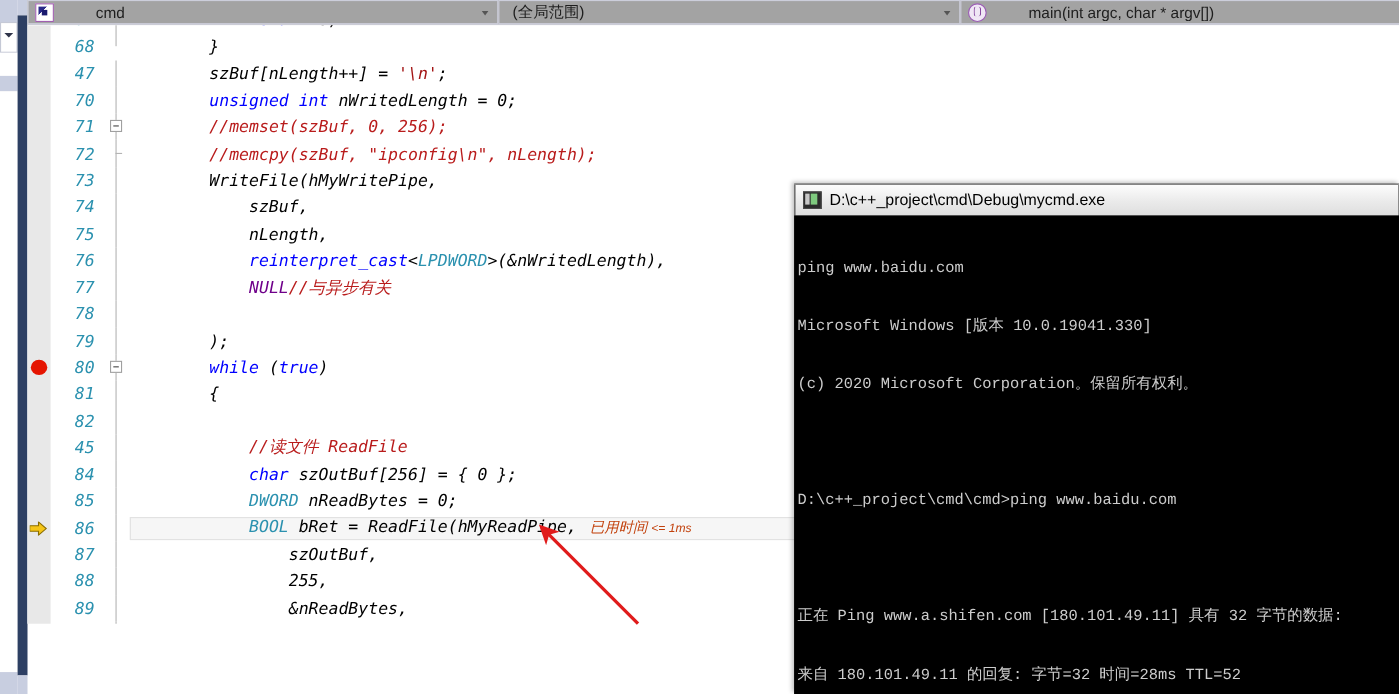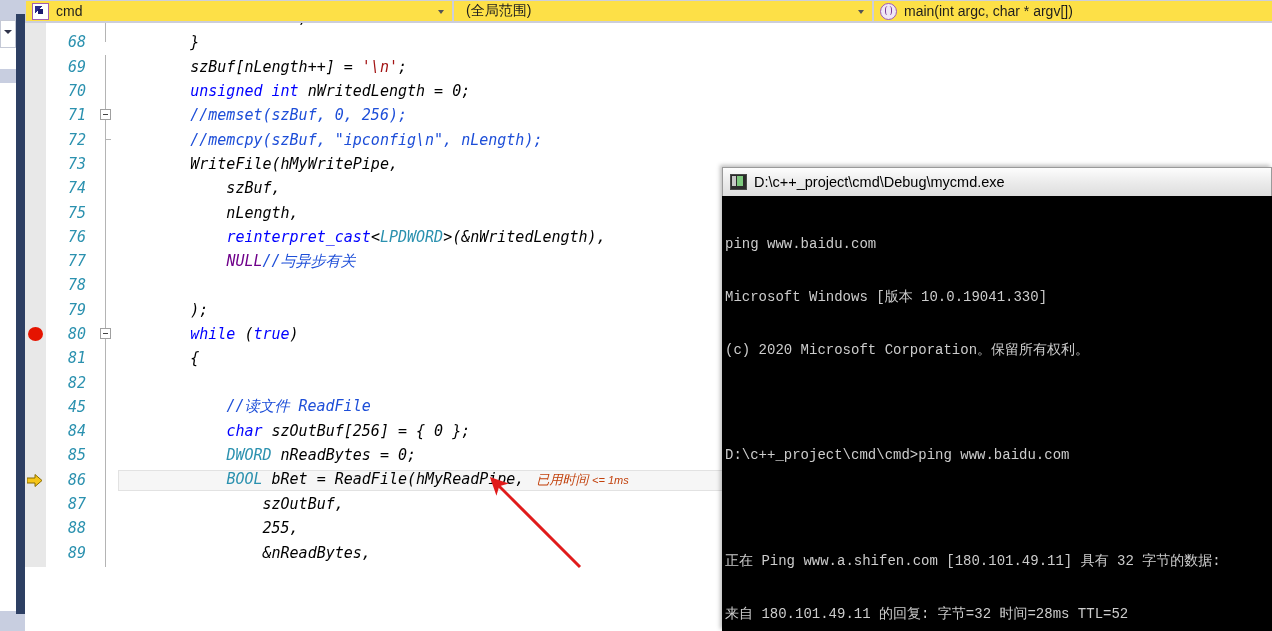--- a/index.html
+++ b/index.html
@@ -82,25 +82,26 @@
     width: 1247px; height: 23px;
     background: #f6f6f6;
     border-bottom: 1px solid #cccedb;
     box-sizing: border-box;
     display: flex;
     align-items: stretch;
   }
   .nav-combo {
     display: flex;
     align-items: center;
-    background: #fde047;
+    background: #a3a3a3;
     border: 1px solid #cccedb;
     box-sizing: border-box;
     height: 22px;
     position: relative;
+    gap: 31px;
   }
   .nav-combo.proj { width: 428px; }
   .nav-combo.scope { width: 420px; }
   .nav-combo.member { width: 399px; border-right: none; }
   .nav-combo .lbl {
     font-size: 14px;
     color: #1e1e1e;
     white-space: nowrap;
     overflow: hidden;
     padding-left: 3px;
@@ -260,21 +261,21 @@
   
   .cur-arrow {
     position: absolute;
     left: 2px; top: 6px;
     width: 16px; height: 13px;
   }
 
   
   .kw  { color: #0000ff; }
   .typ { color: #2b91af; }
-  .cmt { color: #1d4ed8; }
+  .cmt { color: #b91c1c; }
   .str { color: #a31515; }
   .mac { color: #6f008a; }
   .num { color: #000000; }
 
   
   .elapsed {
     font-family: "Liberation Sans", sans-serif;
     color: #c2410c;
     font-size: 13px;
     margin-left: 12px;
@@ -402,21 +403,21 @@
 
       <div class="row">
         <div class="gutter"></div>
         <div class="lineno">68</div>
         <div class="foldcol"><span class="foldline half-top"></span></div>
         <div class="code">        }</div>
       </div>
 
       <div class="row">
         <div class="gutter"></div>
-        <div class="lineno">69</div>
+        <div class="lineno">47</div>
         <div class="foldcol"><span class="foldline"></span></div>
         <div class="code">        szBuf[nLength++] = <span class="str">'\n'</span>;</div>
       </div>
 
       <div class="row">
         <div class="gutter"></div>
         <div class="lineno">70</div>
         <div class="foldcol"><span class="foldline"></span></div>
         <div class="code">        <span class="kw">unsigned int</span> nWritedLength = <span class="num">0</span>;</div>
       </div>

